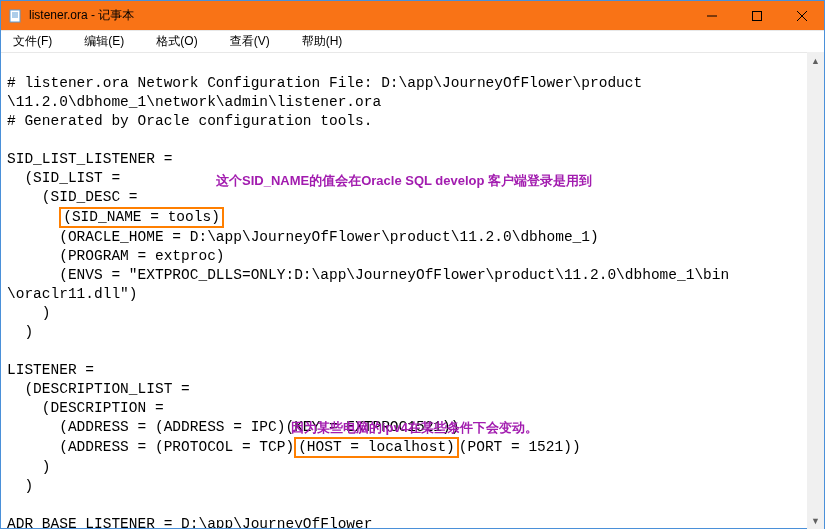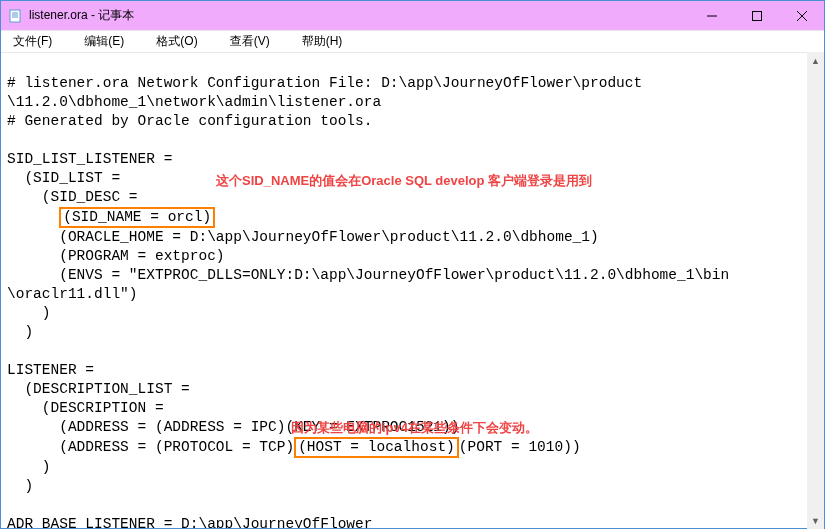--- a/index.html
+++ b/index.html
@@ -6,21 +6,21 @@
   body {
     font-family: "Microsoft YaHei", "SimSun", sans-serif;
     background: #fff;
     width: 825px;
     height: 529px;
     overflow: hidden;
     border: 1px solid #4a90d9;
   }
   .titlebar {
     height: 30px;
-    background: #f0abfc;
+    background: #f97316;
     display: flex;
     align-items: center;
     padding: 0 0 0 6px;
     border-bottom: 1px solid #e8e8e8;
   }
   .titlebar .icon {
     width: 16px; height: 16px;
     margin-right: 6px;
     display: inline-flex; align-items: center; justify-content: center;
   }
@@ -62,21 +62,21 @@
   }
   .highlight-box {
     border: 2px solid #ff7f00;
     display: inline-block;
     padding: 0 2px;
     line-height: 17px;
     vertical-align: baseline;
   }
   .annotation {
     position: absolute;
-    color: #ef4444;
+    color: #a21caf;
     font-family: "Microsoft YaHei","SimSun",sans-serif;
     font-size: 13px;
     font-weight: bold;
     white-space: nowrap;
   }
   .ann1 { left: 215px; top: 118px; }
   .ann2 { left: 215px; top: 345px; }
   .ann3 { left: 290px; top: 365px; }
   .scrollbar-v {
     position: absolute;
@@ -134,33 +134,33 @@
 </div>
 
 <div class="editor">
 <span># listener.ora Network Configuration File: D:\app\JourneyOfFlower\product</span>
 <span>\11.2.0\dbhome_1\network\admin\listener.ora</span>
 <span># Generated by Oracle configuration tools.</span>
 <span></span>
 <span>SID_LIST_LISTENER =</span>
 <span>  (SID_LIST =</span>
 <span>    (SID_DESC =</span>
-<span>      </span><span class="highlight-box">(SID_NAME = orcl)</span>
+<span>      </span><span class="highlight-box">(SID_NAME = tools)</span>
 <span>      (ORACLE_HOME = D:\app\JourneyOfFlower\product\11.2.0\dbhome_1)</span>
 <span>      (PROGRAM = extproc)</span>
 <span>      (ENVS = "EXTPROC_DLLS=ONLY:D:\app\JourneyOfFlower\product\11.2.0\dbhome_1\bin</span>
 <span>\oraclr11.dll")</span>
 <span>    )</span>
 <span>  )</span>
 <span></span>
 <span>LISTENER =</span>
 <span>  (DESCRIPTION_LIST =</span>
 <span>    (DESCRIPTION =</span>
 <span>      (ADDRESS = (ADDRESS = IPC)(KEY = EXTPROC1521))</span>
-<span>      (ADDRESS = (PROTOCOL = TCP)</span><span class="highlight-box">(HOST = localhost)</span><span>(PORT = 1010))</span>
+<span>      (ADDRESS = (PROTOCOL = TCP)</span><span class="highlight-box">(HOST = localhost)</span><span>(PORT = 1521))</span>
 <span>    )</span>
 <span>  )</span>
 <span></span>
 <span>ADR_BASE_LISTENER = D:\app\JourneyOfFlower</span>
 <div class="annotation ann1">这个SID_NAME的值会在Oracle SQL develop 客户端登录是用到</div>
 <div class="annotation ann3">因为某些电脑的ipv4在某些条件下会变动。</div>
 </div>
 
 <div class="scrollbar-v">
   <div class="sb-btn">▲</div>

